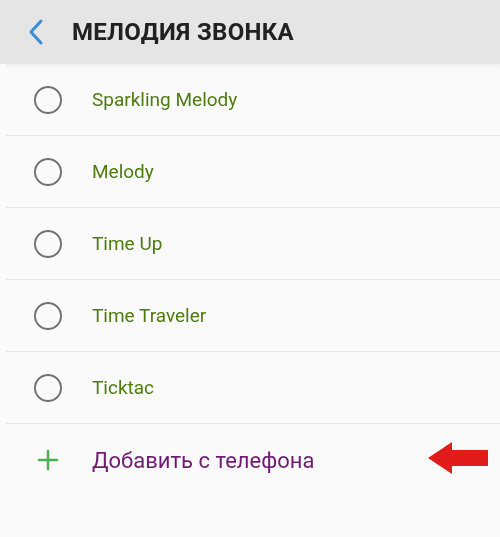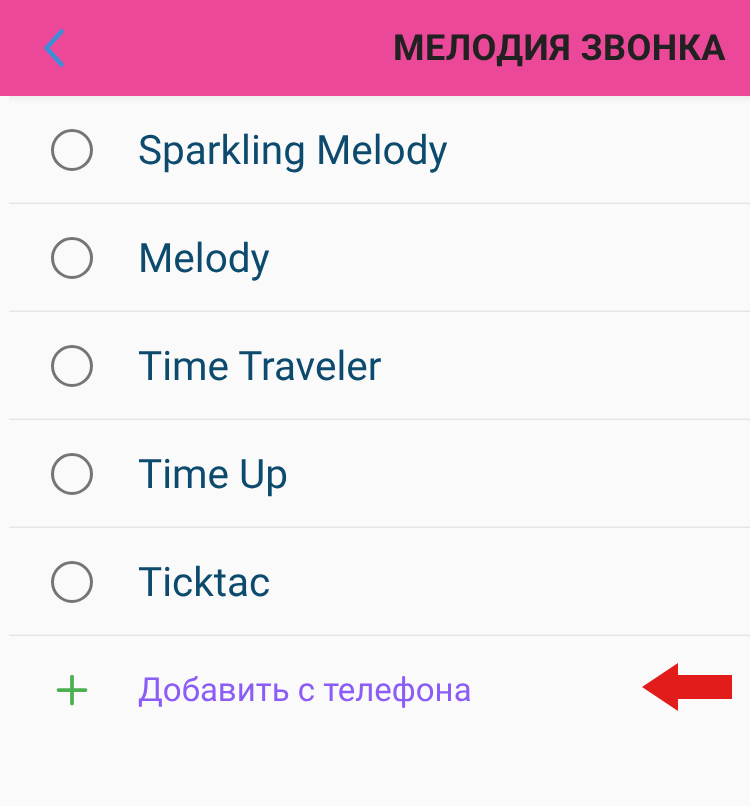--- a/index.html
+++ b/index.html
@@ -8,22 +8,21 @@
       background: #fafafa;
       width: 500px;
       height: 537px;
       overflow: hidden;
     }
     .header {
       display: flex;
       align-items: center;
       height: 64px;
       padding: 0 16px;
-      background: #ec4899;
-      justify-content: space-between;
+      background: #e5e5e5;
     }
     .back-btn {
       width: 40px;
       height: 40px;
       display: flex;
       align-items: center;
       justify-content: center;
       margin-right: 16px;
     }
     .header-title {
@@ -57,27 +56,27 @@
     .add-icon {
       width: 28px;
       height: 28px;
       display: flex;
       align-items: center;
       justify-content: center;
       flex-shrink: 0;
       margin-right: 30px;
     }
     .item-label {
-      font-size: 27px;
-      color: #0c4a6e;
+      font-size: 19px;
+      color: #4d7c0f;
       font-weight: 400;
     }
     .add-label {
       font-size: 22px;
-      color: #8b5cf6;
+      color: #701a75;
       font-weight: 400;
     }
     .arrow-annotation {
       position: absolute;
       right: 12px;
       top: 50%;
       transform: translateY(-50%);
     }
   </style>
 </head>
@@ -99,26 +98,26 @@
     <div class="item-label">Sparkling Melody</div>
   </div>
 
   <div class="list-item">
     <div class="radio"></div>
     <div class="item-label">Melody</div>
   </div>
 
   <div class="list-item">
     <div class="radio"></div>
-    <div class="item-label">Time Traveler</div>
+    <div class="item-label">Time Up</div>
   </div>
 
   <div class="list-item">
     <div class="radio"></div>
-    <div class="item-label">Time Up</div>
+    <div class="item-label">Time Traveler</div>
   </div>
 
   <div class="list-item">
     <div class="radio"></div>
     <div class="item-label">Ticktac</div>
   </div>
 
   <div class="list-item" style="border-bottom:none;">
     <div class="add-icon">
       <svg width="24" height="24" viewBox="0 0 24 24">

